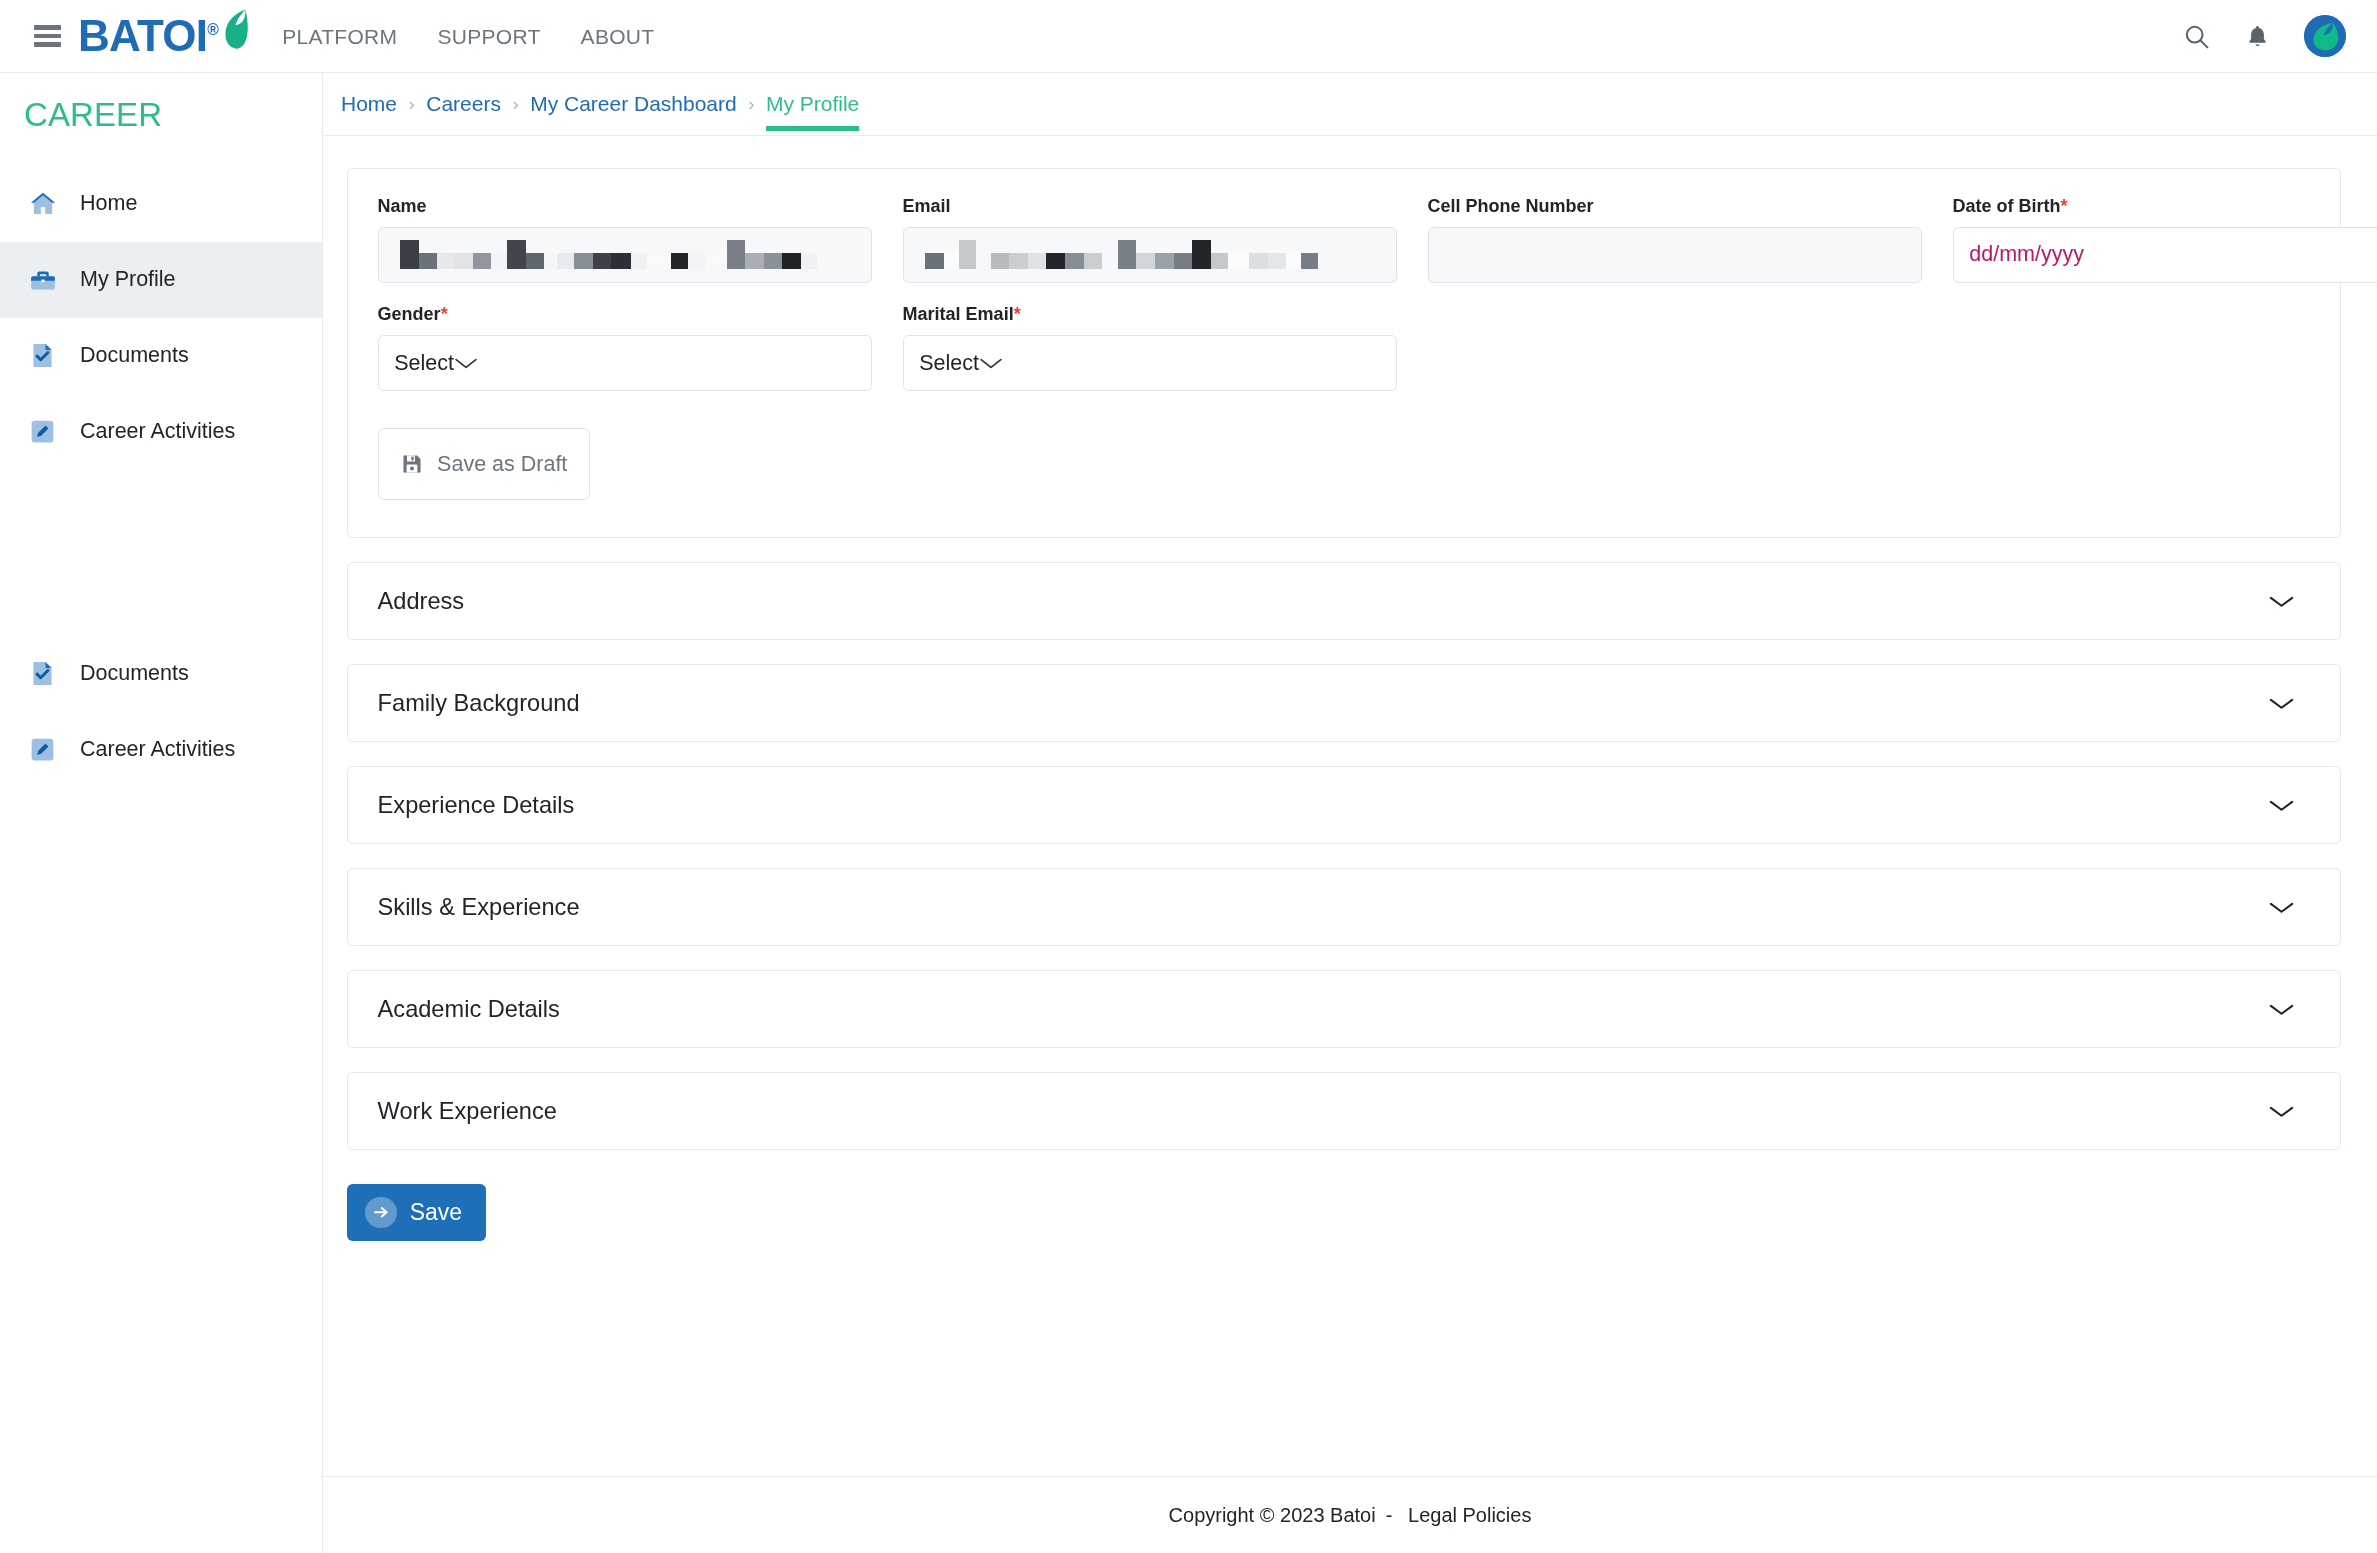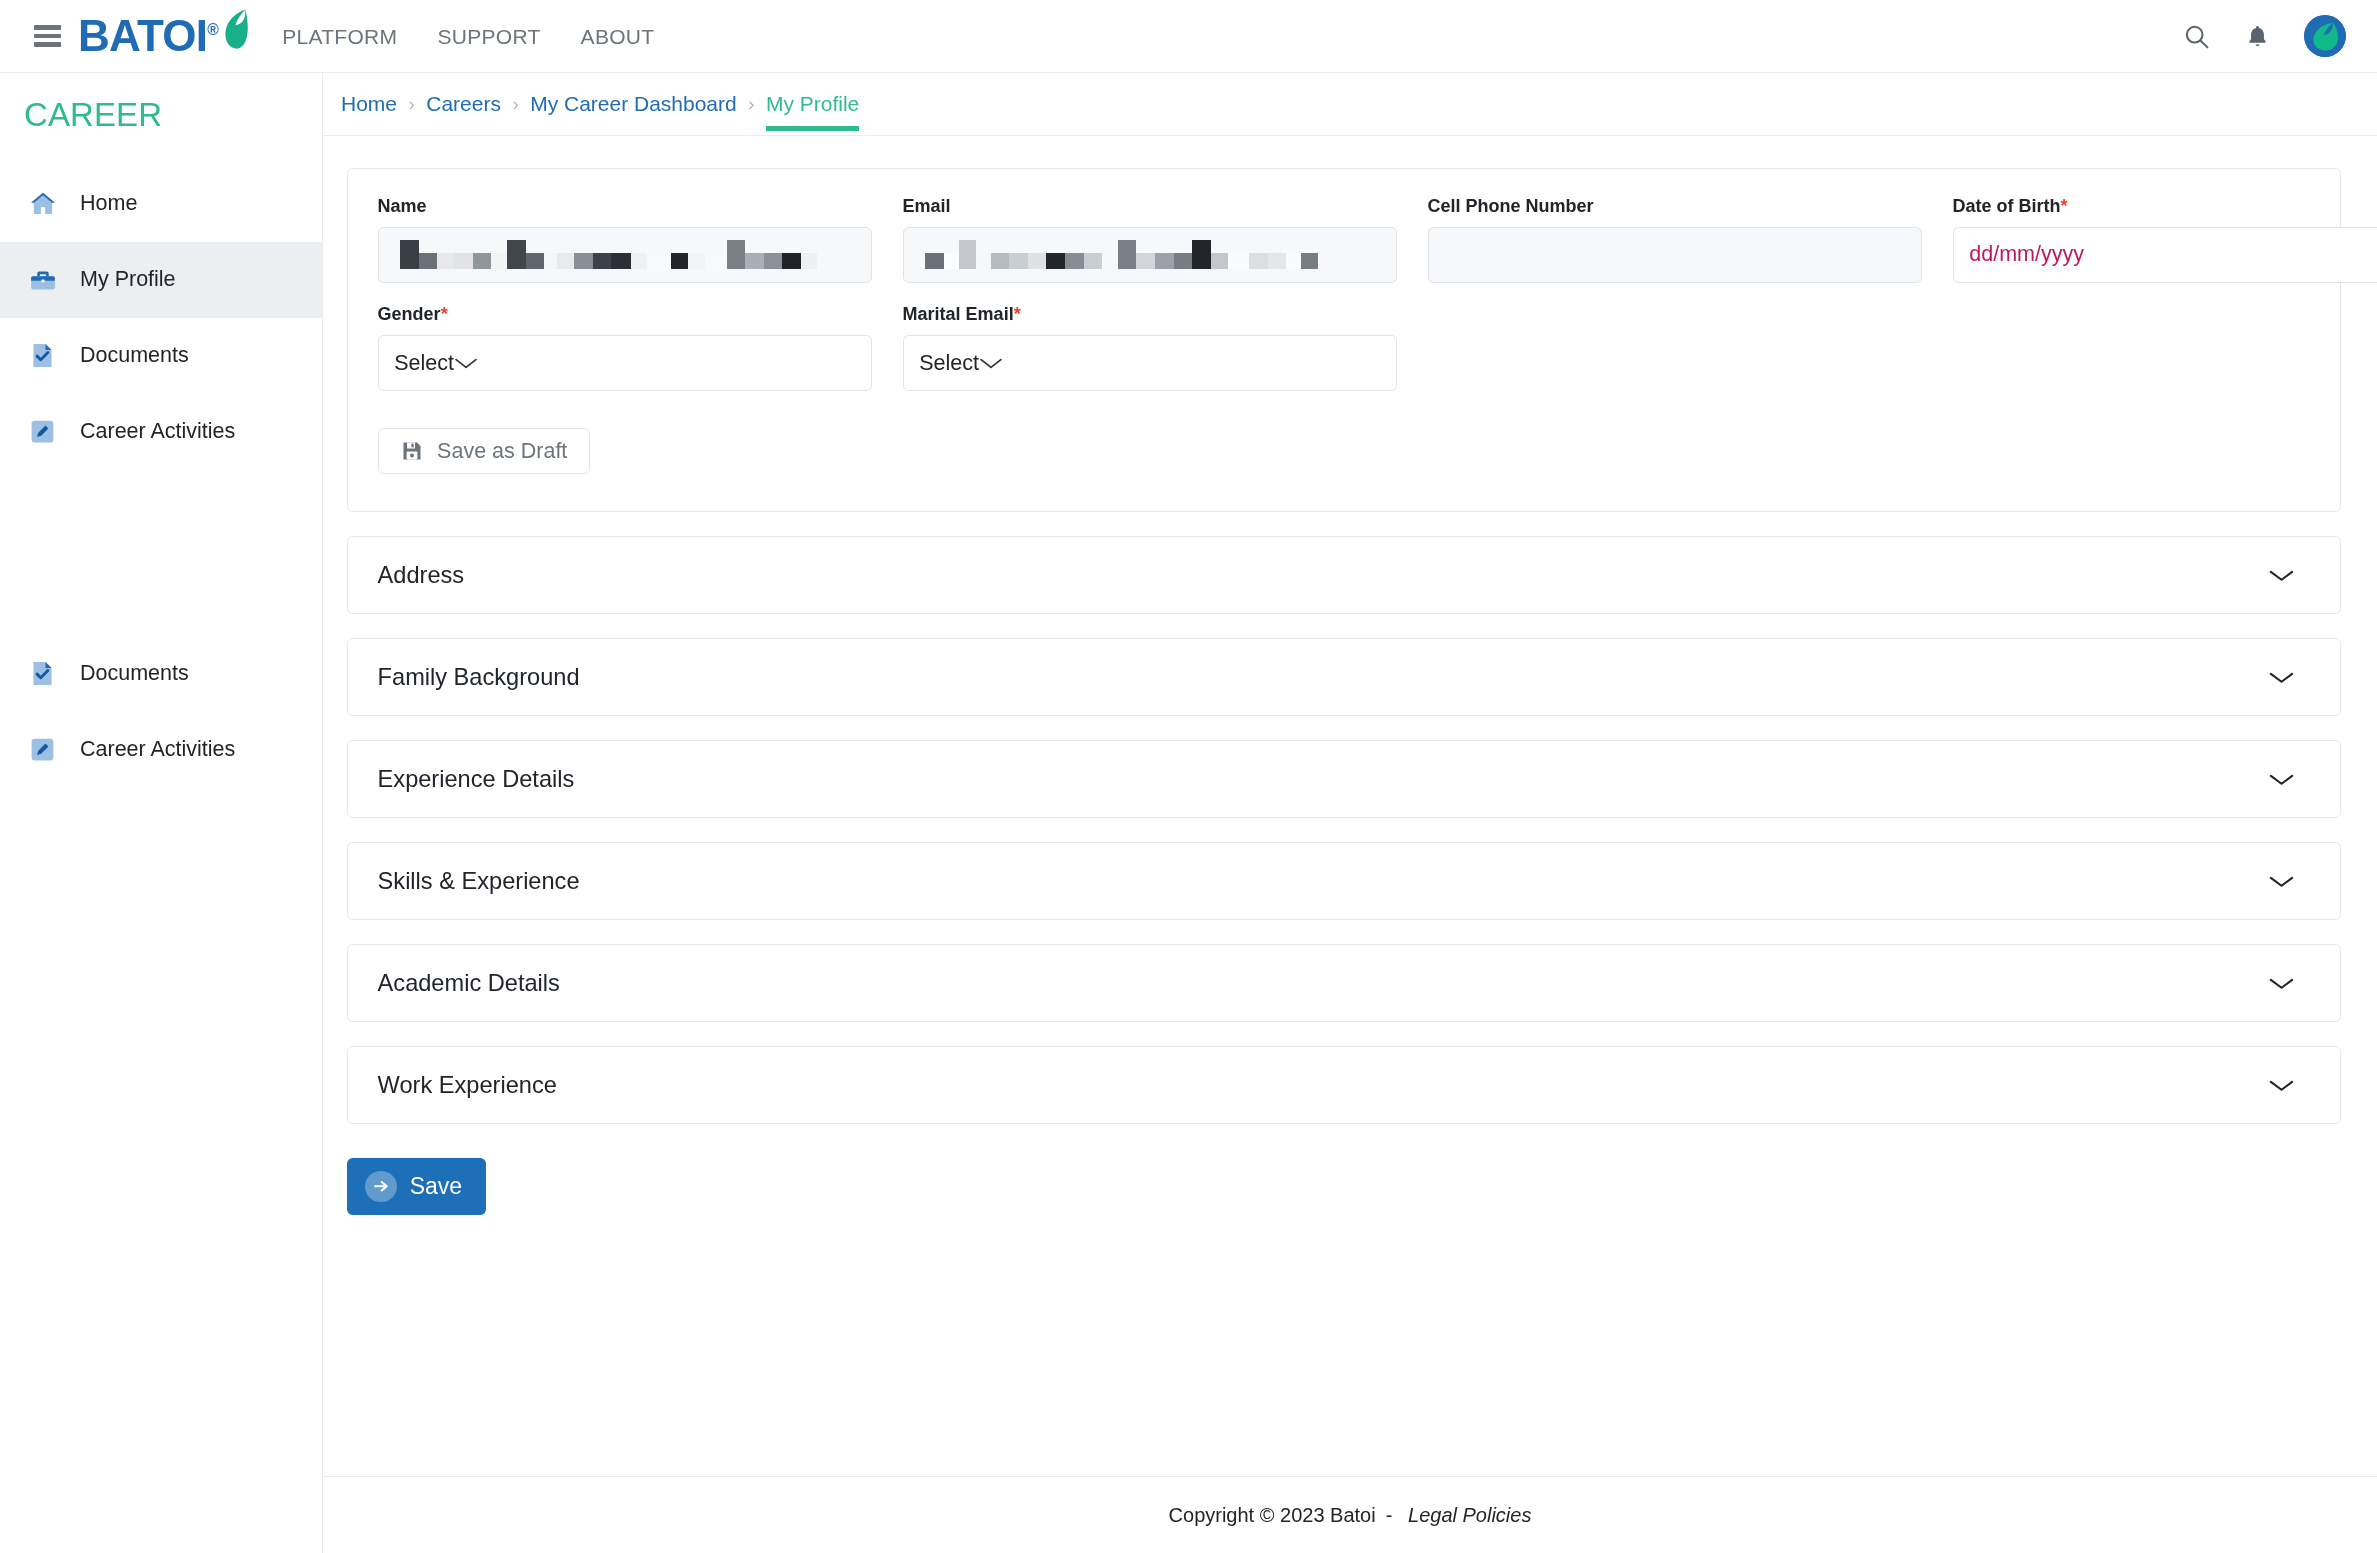--- a/index.html
+++ b/index.html
@@ -130,21 +130,21 @@
   .date-ph { color: #be185d; }
   .sel-arrow { width: 24px; height: 14.3px; }
 
   
   .redact { display: flex; align-items: flex-end; height: 29px; gap: 0; margin-left: 5.7px; }
   .rb { display: inline-block; }
 
   .draft-btn {
     margin-top: 15.7px; display: inline-flex; align-items: center; gap: 13px;
     border: 1.4px solid #e2e5e8; border-radius: 5.7px; background: #ffffff;
-    height: 46px; padding: 0 21.5px; cursor: pointer;
+    height: 72px; padding: 0 21.5px; cursor: pointer;
     font-size: 21.5px; color: #6c757d; font-family: "Liberation Sans", sans-serif;
   }
 
   .save-btn {
     display: inline-flex; align-items: center; gap: 13px;
     background: #1d6fb8; border: none; border-radius: 5.7px;
     height: 57px; padding: 0 24px 0 18.6px; cursor: pointer; margin-top: 10px;
     font-size: 23px; color: #ffffff; font-family: "Liberation Sans", sans-serif;
   }
   .save-circle {
@@ -153,21 +153,21 @@
     display: flex; align-items: center; justify-content: center;
   }
 
   
   .footer {
     position: absolute; left: 323px; top: 1476px; width: 2054px; height: 77px;
     border-top: 1.4px solid #e9ecef; background: #ffffff;
     display: flex; align-items: center; justify-content: center;
     font-size: 20px; color: #212529;
   }
-  .footer a { color: #212529; text-decoration: none; margin-left: 15.7px; font-style: italic; }
+  .footer a { color: #212529; text-decoration: none; margin-left: 15.7px; }
   .foot-dash { margin-left: 10px; color: #212529; }
 </style>
 </head>
 <body>
 
 <div class="topbar">
 
   <div class="hamburger">
     <span></span>
       <span></span>

